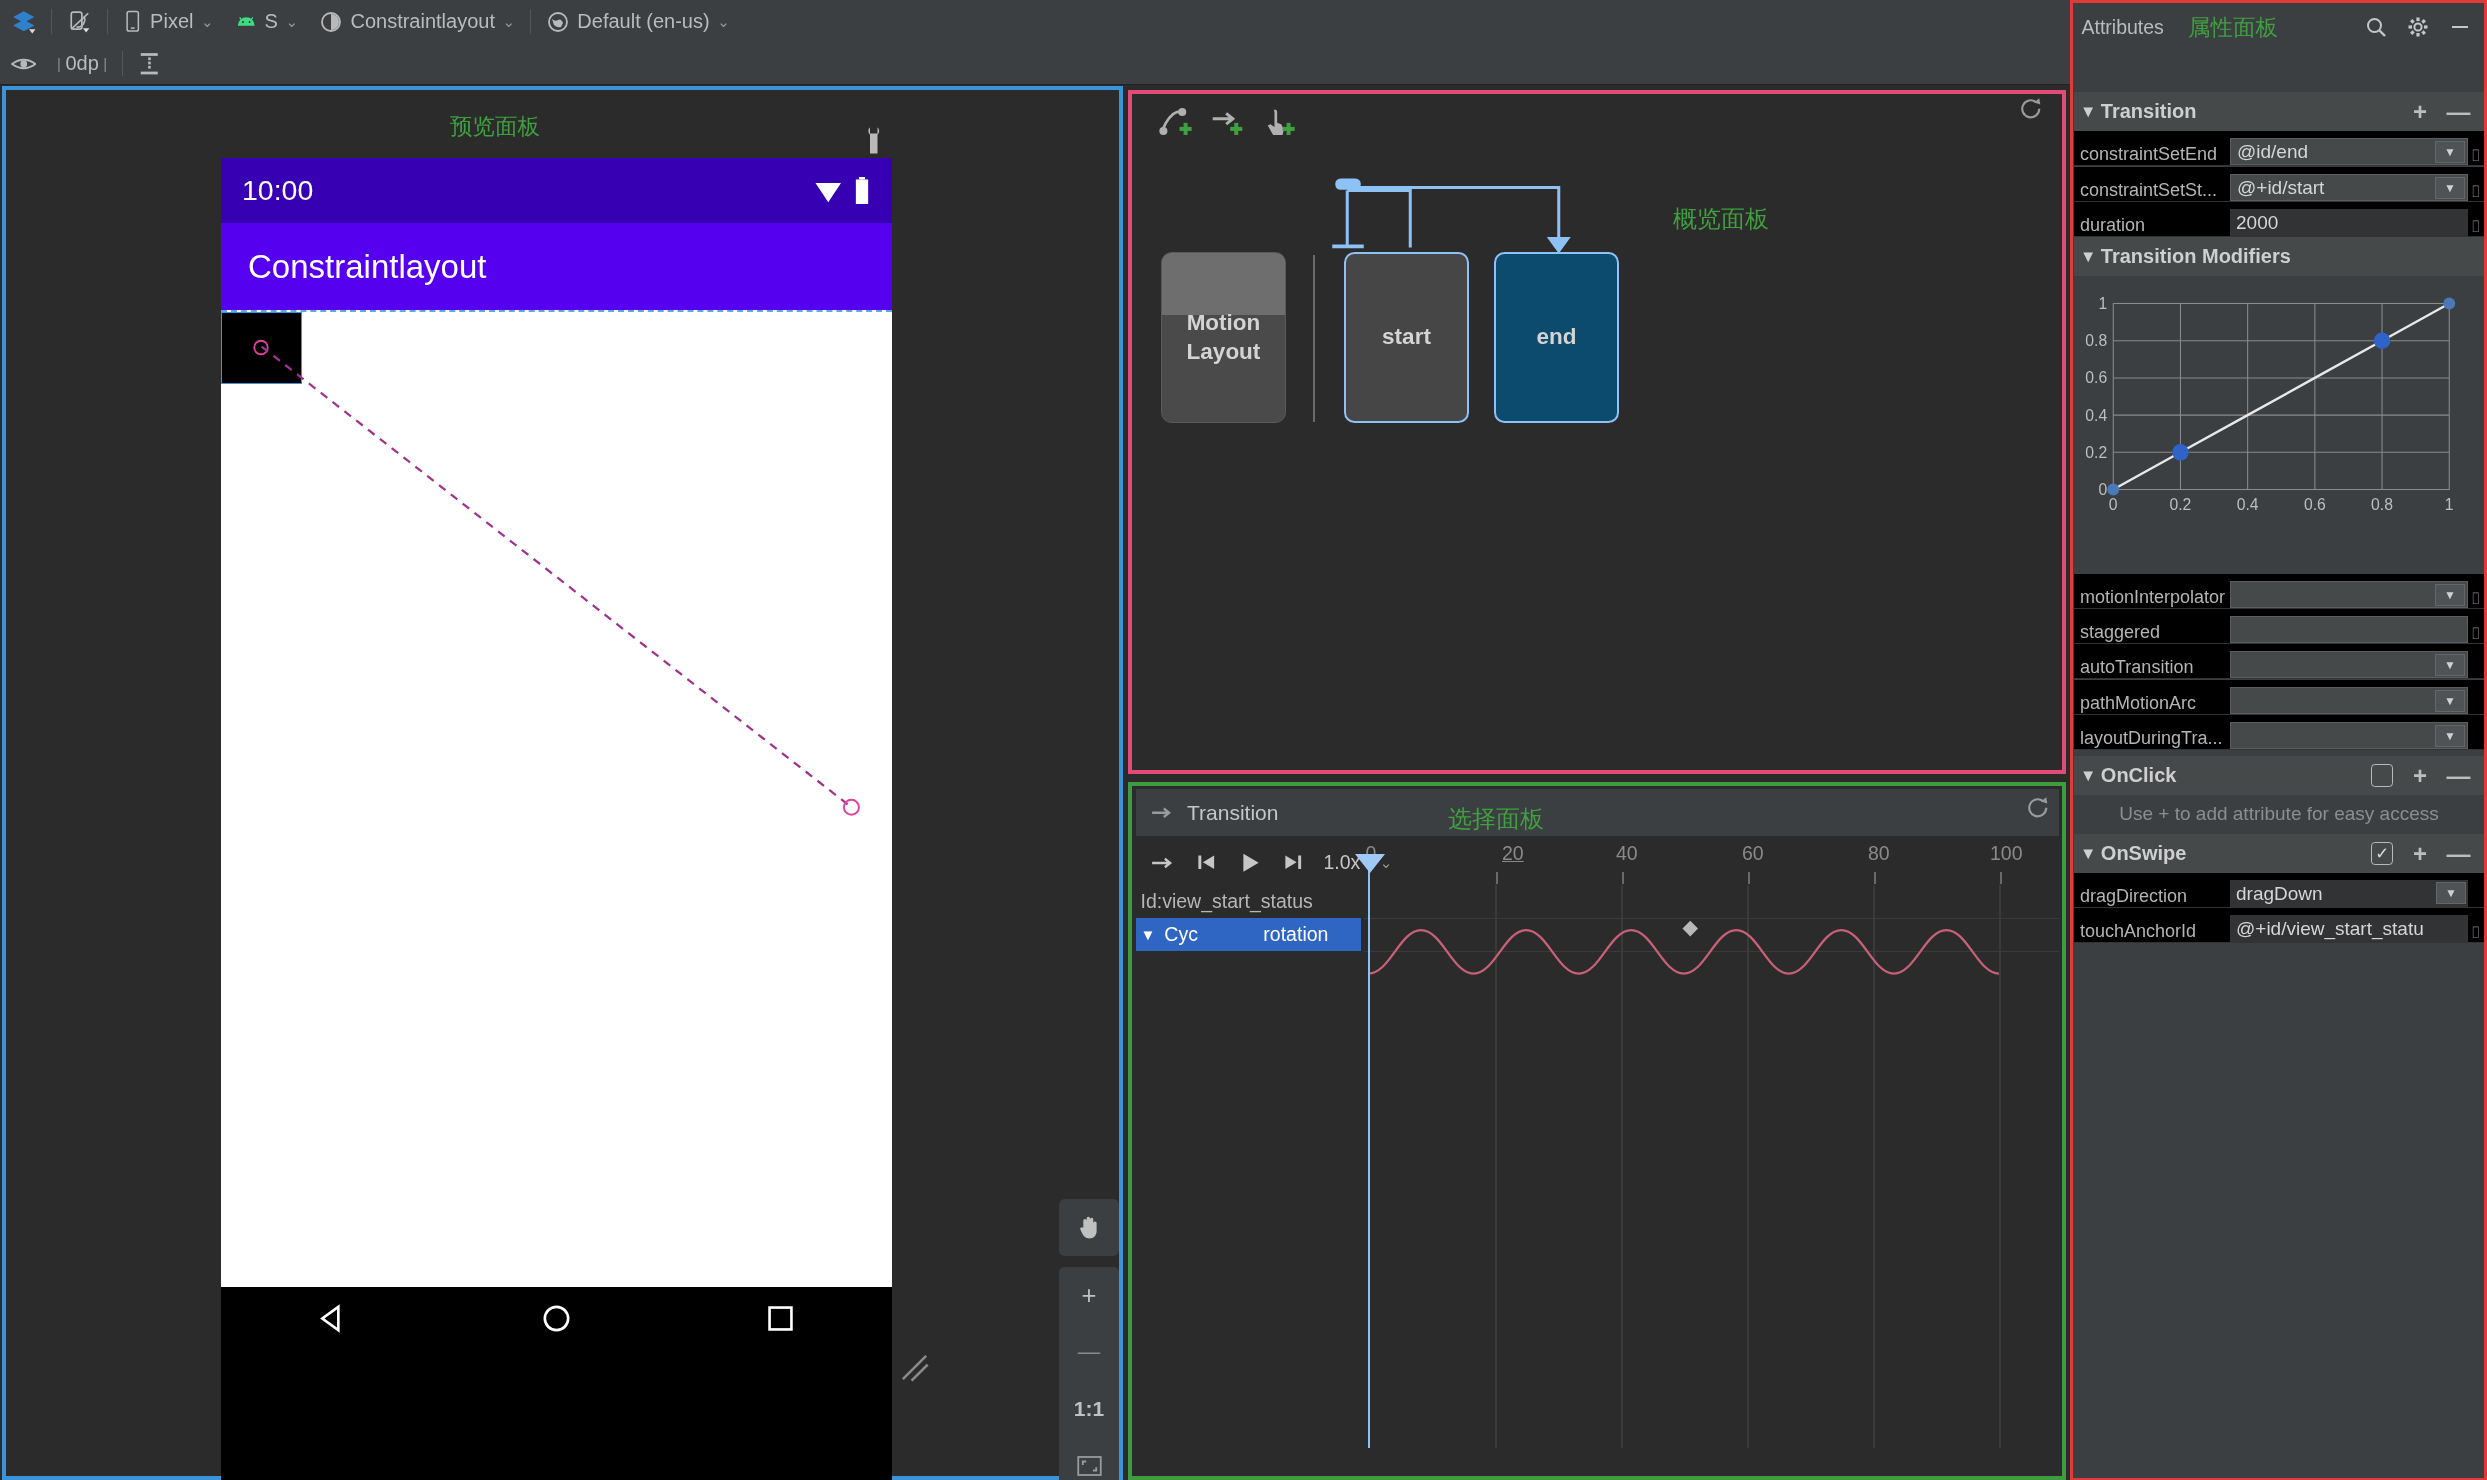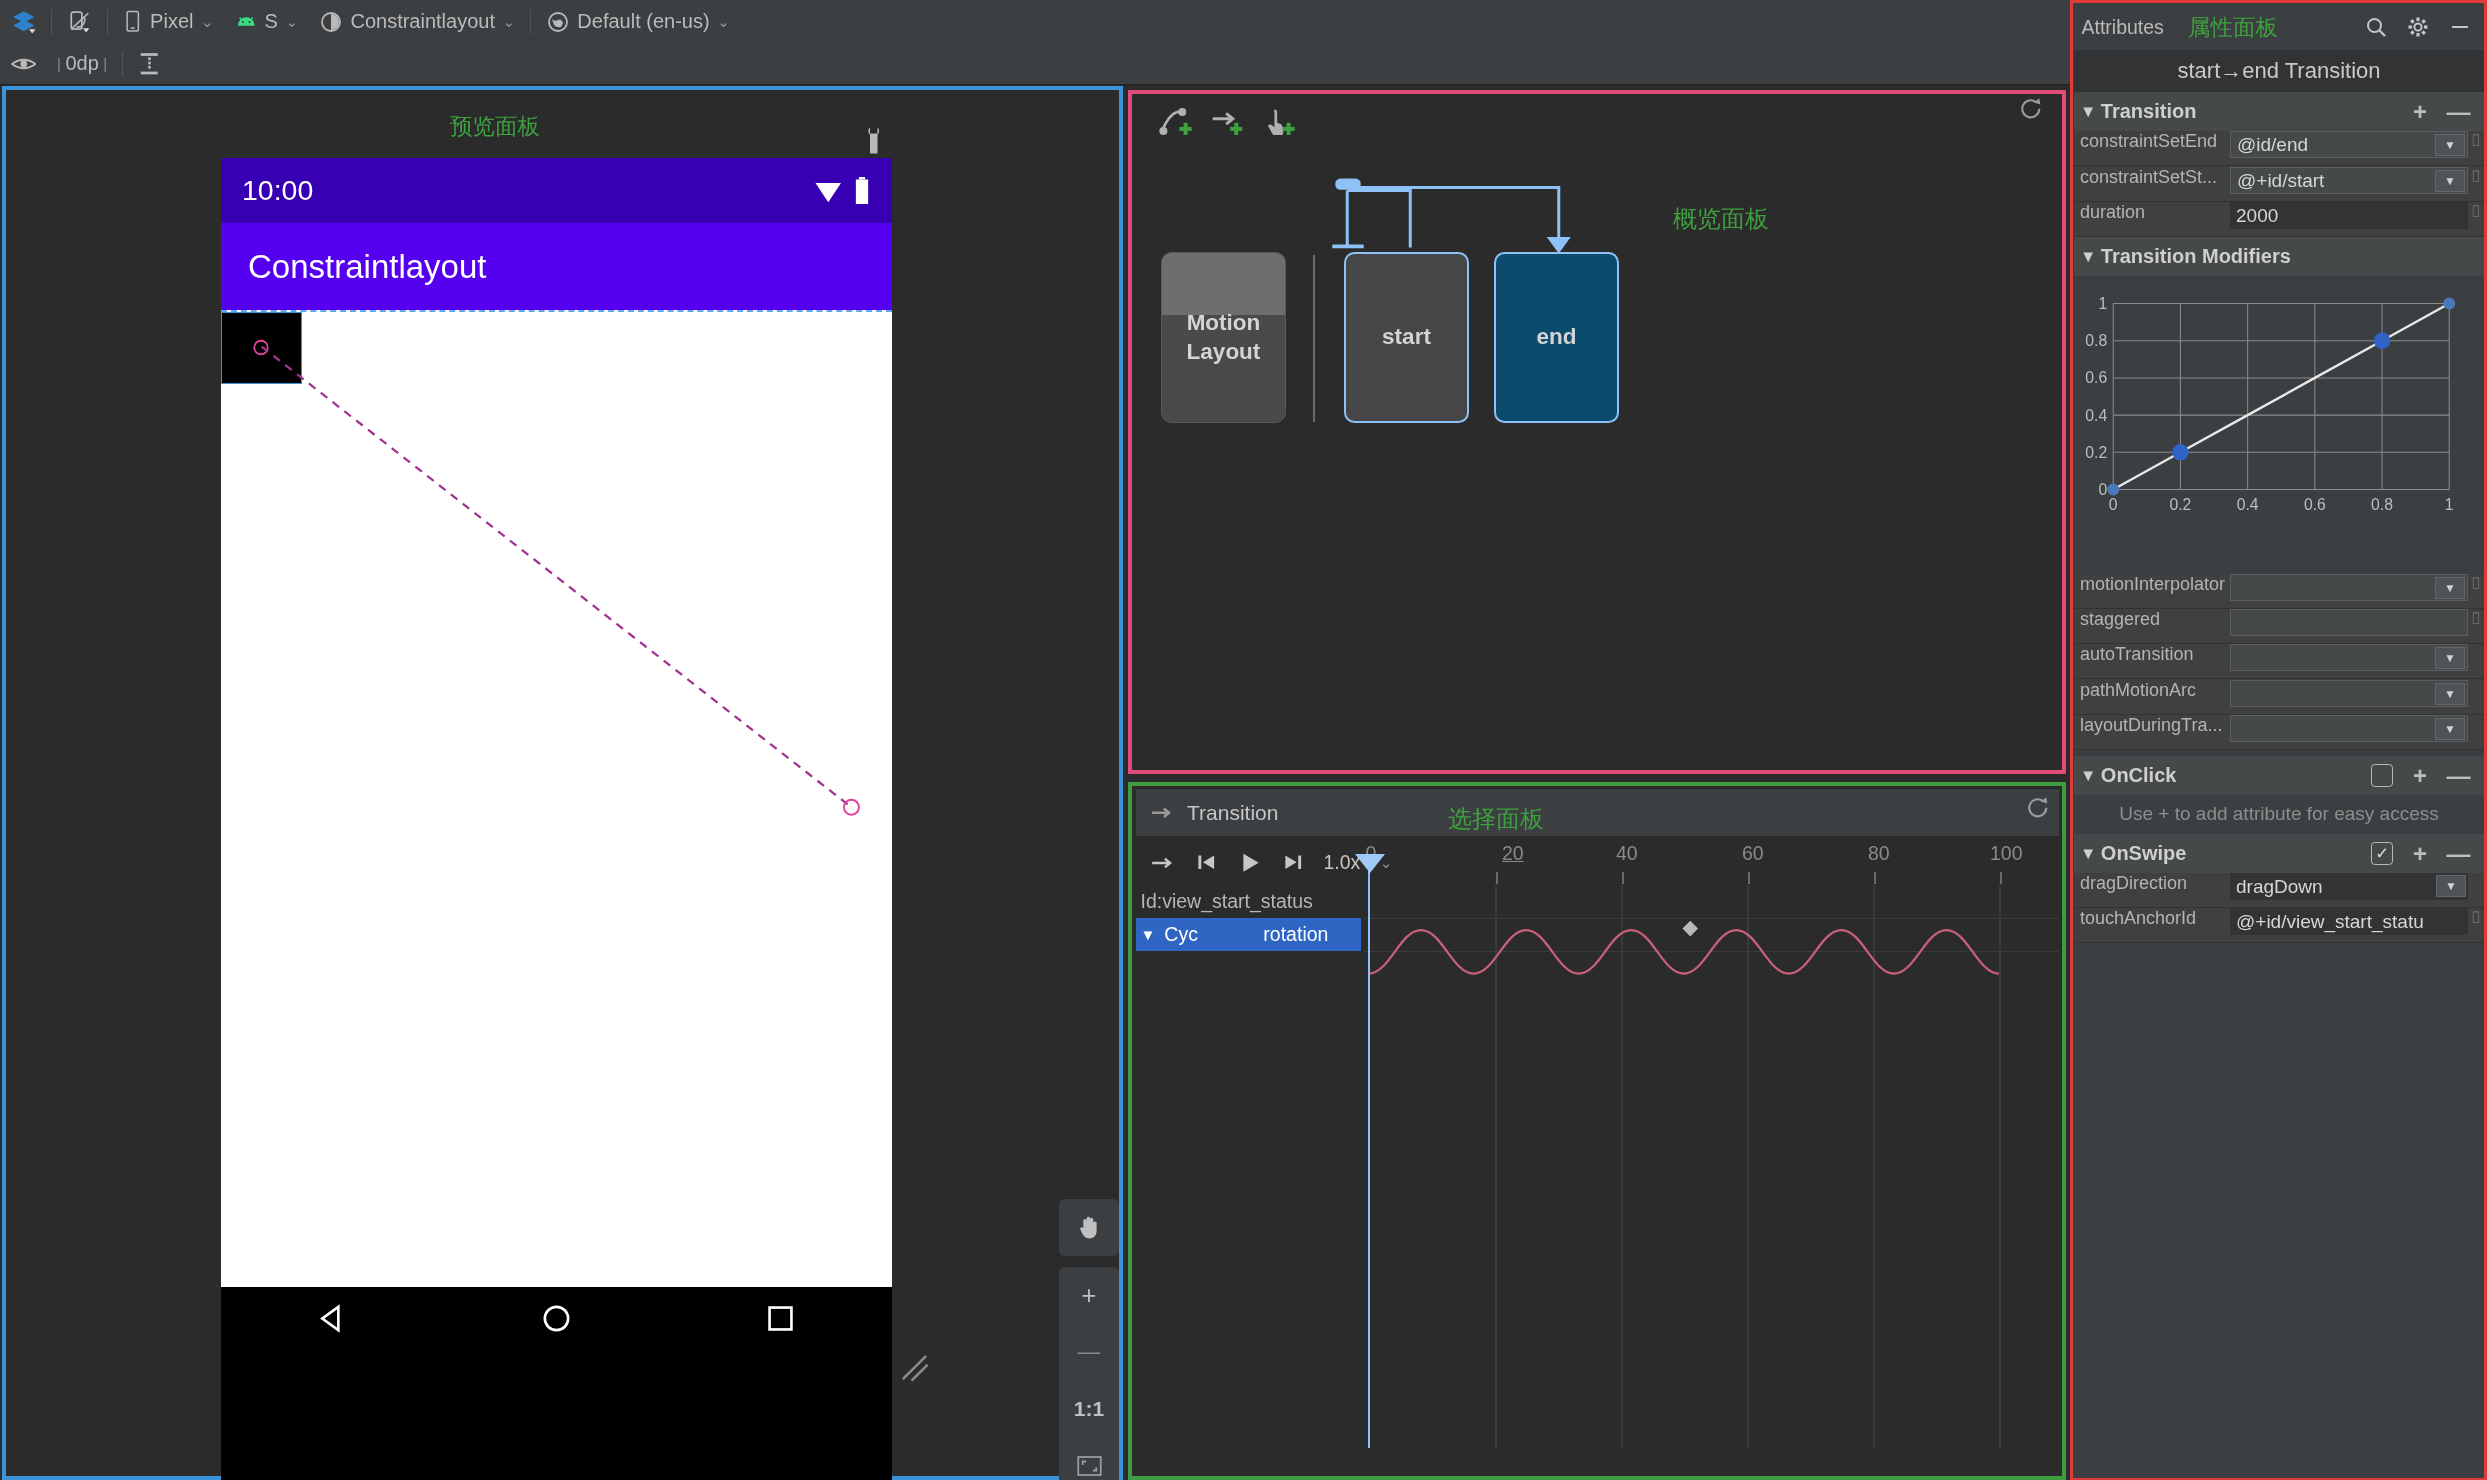--- a/index.html
+++ b/index.html
@@ -76,21 +76,21 @@
 
   
   #attributes{left:2070px;top:0;width:417px;height:1481px;border:3.8px solid #e03a3a;background:#3c3f41;}
   .attr-head{position:absolute;left:2074px;top:3.8px;width:410px;height:47px;display:flex;align-items:center;background:#3c3f41;}
   .attr-head-title{font-size:19.5px;color:#bbb;padding-left:7.5px;}
   .attr-head-cn{color:#3fa03f;font-size:22.5px;margin-left:24px;}
   .attr-head-icons{margin-left:auto;display:flex;align-items:center;gap:18px;padding-right:12px;}
   .attr-sub{position:absolute;left:2074px;top:50px;width:410px;height:42px;display:flex;align-items:center;justify-content:center;background:#313335;font-size:22px;color:#c9c9c9;}
   .sec-head{position:absolute;left:2074px;width:410px;height:39px;display:flex;align-items:center;background:#45494a;font-weight:bold;font-size:20px;color:#cfcfcf;box-sizing:border-box;padding-left:6px;}
   .sec-head .acts{margin-left:auto;display:flex;align-items:center;gap:19.5px;padding-right:13.5px;font-size:24px;color:#bdbdbd;}
-  .arow{position:absolute;left:2074px;width:410px;height:35px;display:flex;align-items:flex-start;background:#404040;border-bottom:0.8px solid #333;box-sizing:border-box;}
+  .arow{position:absolute;left:2074px;width:410px;height:35px;display:flex;align-items:flex-end;background:#000000;border-bottom:0.8px solid #333;box-sizing:border-box;}
   .arow .k{width:156px;font-size:18px;color:#b4b4b4;padding-left:6px;box-sizing:border-box;white-space:nowrap;overflow:hidden;}
   .arow .v{flex:1;height:27px;background:#45494a;border:0.8px solid #5a5e60;display:flex;align-items:center;padding:0 6px;font-size:19px;color:#d6d6d6;box-sizing:border-box;position:relative;white-space:nowrap;overflow:hidden;}
   .arow .v.plain{background:#313335;border:none;}
   .ddbtn{position:absolute;right:1.5px;top:1.5px;width:30px;height:22.5px;background:#4f5355;border:0.8px solid #63676a;display:flex;align-items:center;justify-content:center;font-size:12px;color:#d0d0d0;box-sizing:border-box;}
   .pin{width:16.5px;display:flex;align-items:center;justify-content:center;color:#8a8a8a;font-size:16.5px;}
   .hint{position:absolute;left:2074px;width:410px;height:38px;display:flex;align-items:center;justify-content:center;font-size:19px;color:#8d8d8d;background:#3c3f41;}
   .graph-wrap{position:absolute;left:2074px;top:287px;width:410px;height:240px;background:#3c3f41;}
   .chk{width:22.5px;height:22.5px;border:1.5px solid #b9b9b9;border-radius:3.8px;display:inline-flex;align-items:center;justify-content:center;font-size:16.5px;color:#d9d9d9;box-sizing:border-box;}
   .svgicon{display:block;}
 </style>
@@ -472,21 +472,20 @@
         </svg>
       </span>
       <span>
         <svg width="24" height="24" viewBox="0 0 24 24" class="svgicon">
             <rect x="4" y="11" width="16" height="2" fill="#c6c6c6"></rect>
           </svg>
       </span>
     </span>
   </div>
 
-  <div class="attr-sub">start→end Transition</div>
 
   <div class="sec-head" style="top:92px;">
     <span style="font-size:16.5px;margin-right:4.5px;">▼</span>
     <span>Transition</span>
     <span class="acts">
       <span>+</span>
       <span>—</span>
     </span>
   </div>
   <div class="arow" style="top:131px;">

